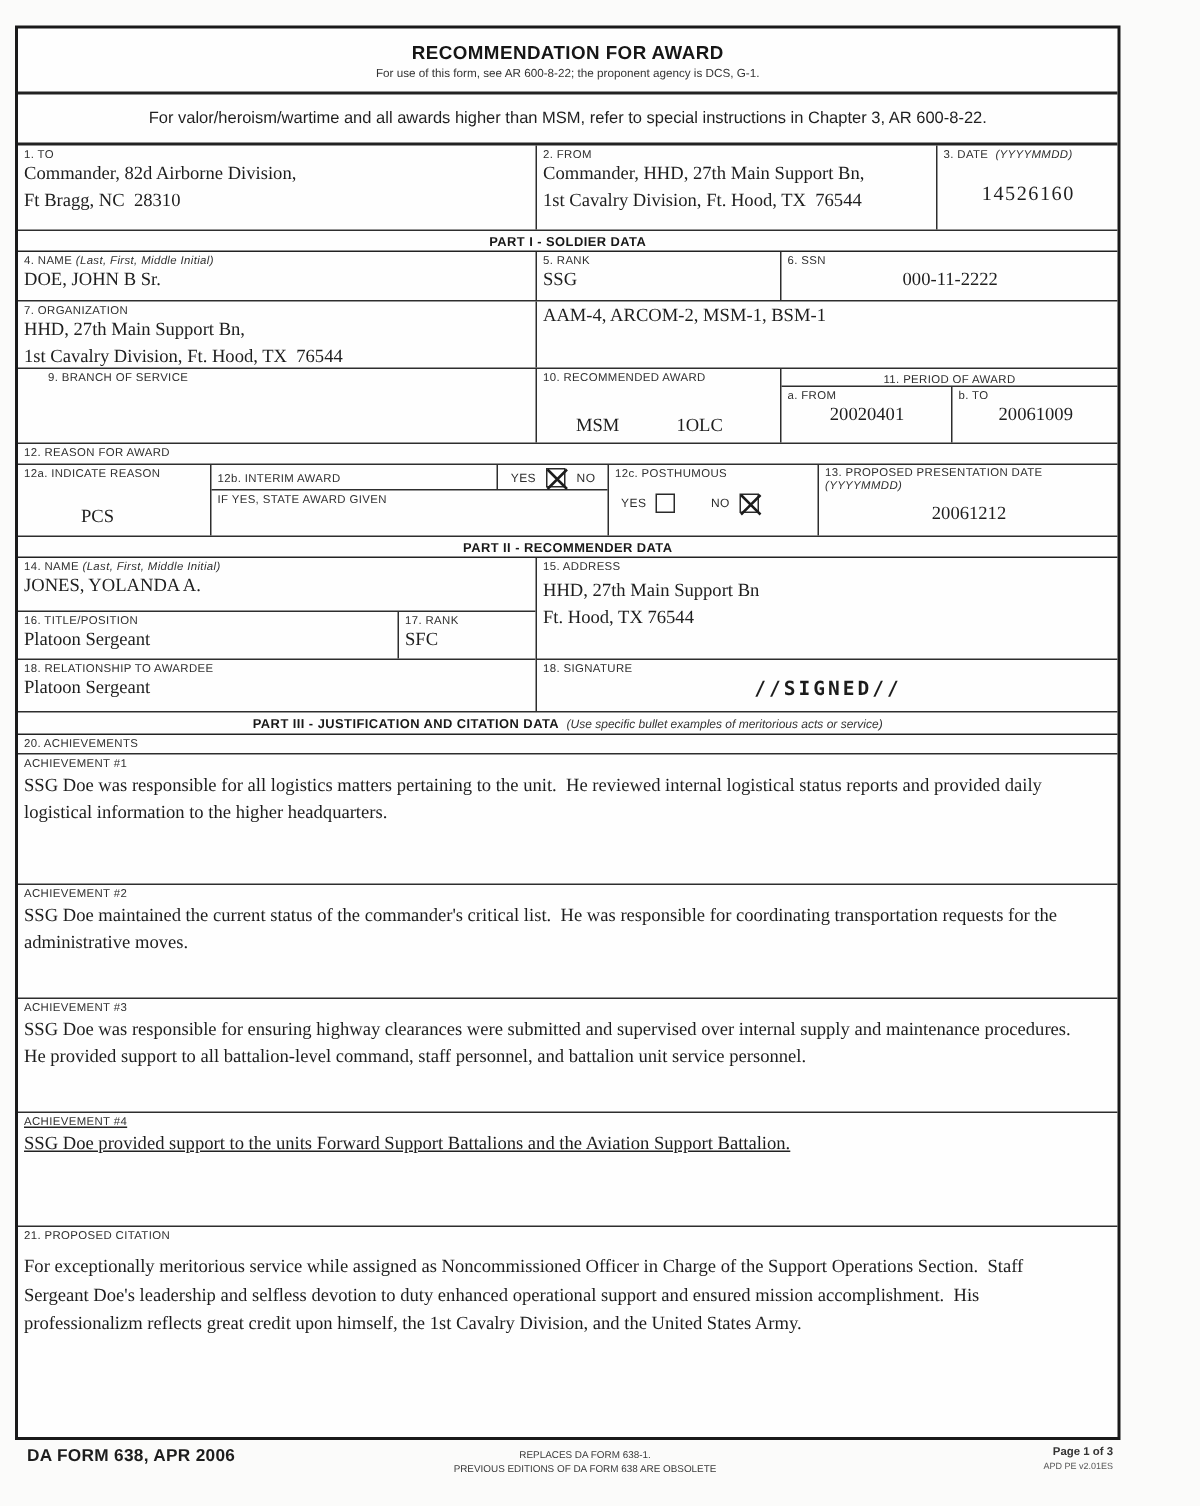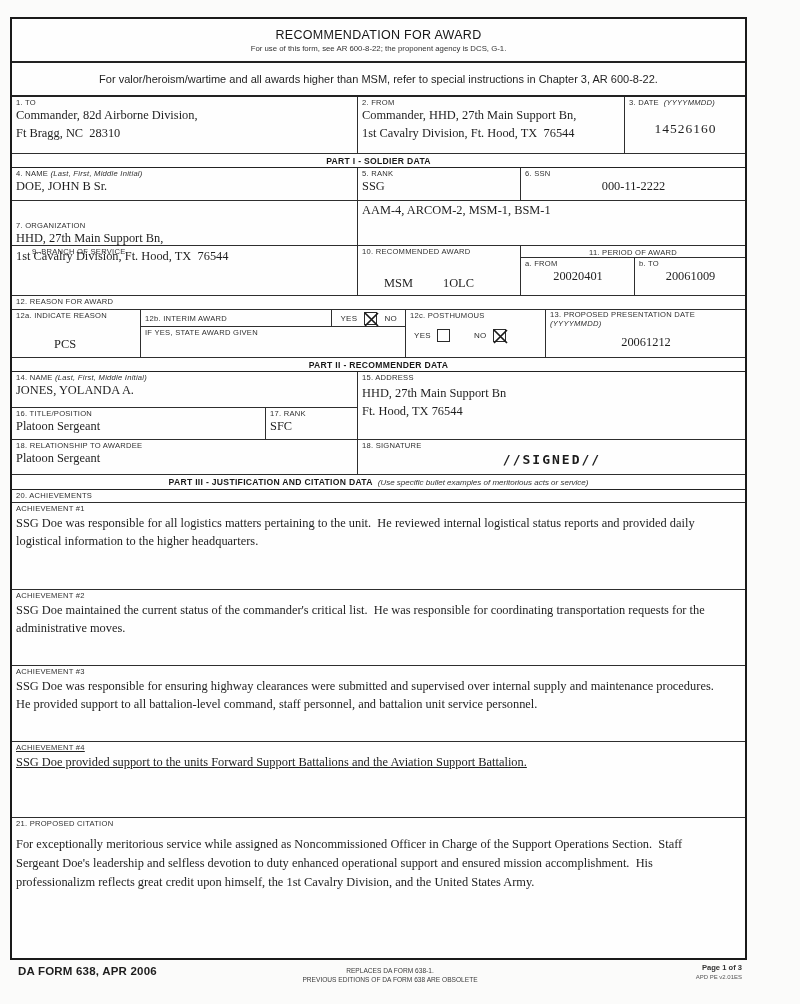--- a/index.html
+++ b/index.html
@@ -25,21 +25,21 @@
     line-height:9px;white-space:nowrap;
   }
   .lb i{font-style:italic;font-weight:normal;}
   .val{
     font-family:"Liberation Serif",serif;font-size:12.4px;color:#1e1e1e;
     line-height:1.42;white-space:pre-wrap;
   }
   .ctr{text-align:center;}
   
   .r-title{height:44px;flex-direction:column;justify-content:center;align-items:center;border-bottom:2px solid #222;}
-  .t-main{font-weight:normal;font-size:12.5px;letter-spacing:.3px;color:#161616;}
+  .t-main{font-weight:bold;font-size:12.5px;letter-spacing:.3px;color:#161616;}
   .t-sub{font-size:7.8px;margin-top:2px;color:#333;}
   .r-instr{height:34px;align-items:center;justify-content:center;border-bottom:2px solid #222;}
   .instr{font-size:11px;color:#1f1f1f;font-family:"Liberation Sans",sans-serif;}
   
   .ph{height:14px;justify-content:center;align-items:center;border-bottom:1px solid #222;}
   .ph .pht{font-weight:bold;font-size:8.6px;letter-spacing:.3px;color:#181818;}
   .ph .phn{font-size:8px;font-style:italic;margin-left:5px;color:#333;font-weight:normal;}
   
   .fstack{display:flex;flex-direction:column;}
   
@@ -97,37 +97,37 @@
       <div class="lb">5. RANK</div>
       <div class="val">SSG</div>
     </div>
     <div class="cell bl fstack" style="flex:1;">
       <div class="lb">6. SSN</div>
       <div class="val ctr">000-11-2222</div>
     </div>
   </div>
 
   <div class="row" style="height:45px;">
-    <div class="cell fstack" style="width:345px;margin-top:19px;">
+    <div class="cell fstack" style="width:345px;">
       <div class="lb">7. ORGANIZATION</div>
       <div class="val"><span>HHD, 27th Main Support Bn,</span><br><span>1st Cavalry Division, Ft. Hood, TX  76544</span></div>
     </div>
     <div class="cell bl fstack" style="flex:1;">
       <div class="val">AAM-4, ARCOM-2, MSM-1, BSM-1</div>
     </div>
   </div>
 
   <div class="row" style="height:50px;">
     <div class="cell fstack" style="width:345px;padding-left:20px;">
       <div class="lb">9. BRANCH OF SERVICE</div>
       <div class="val"></div>
     </div>
     <div class="cell bl fstack" style="width:163px;">
       <div class="lb">10. RECOMMENDED AWARD</div>
-      <div class="val" style="margin-top:auto;padding:0 0 2px 22px;display:flex;gap:30px;">
+      <div class="val" style="margin-top:auto;padding:0 0 2px 22px;display:flex;gap:38px;">
         <span>MSM</span><span>1OLC</span>
       </div>
     </div>
     <div class="bl fstack" style="flex:1;">
       <div class="lb ctr" style="padding-top:2px;">11. PERIOD OF AWARD</div>
       <div style="display:flex;flex:1;border-top:1px solid #2e2e2e;">
         <div class="cell fstack" style="width:113px;">
           <div class="lb">a. FROM</div>
           <div class="val ctr">20020401</div>
         </div>

